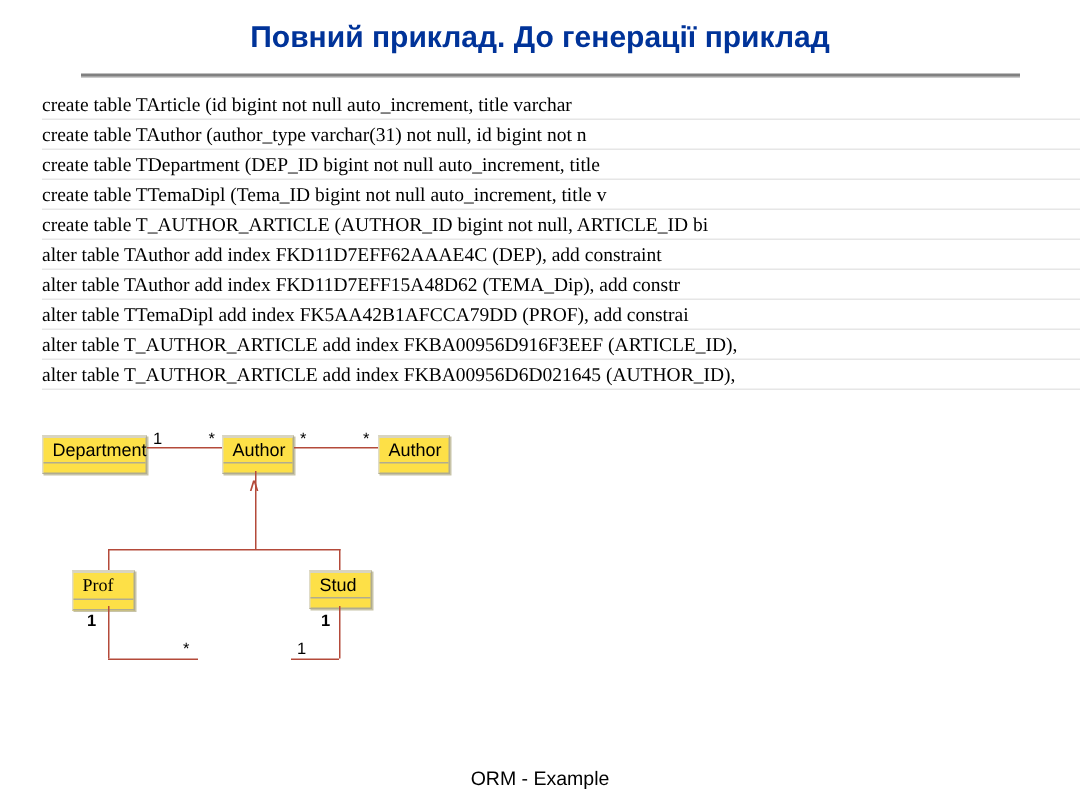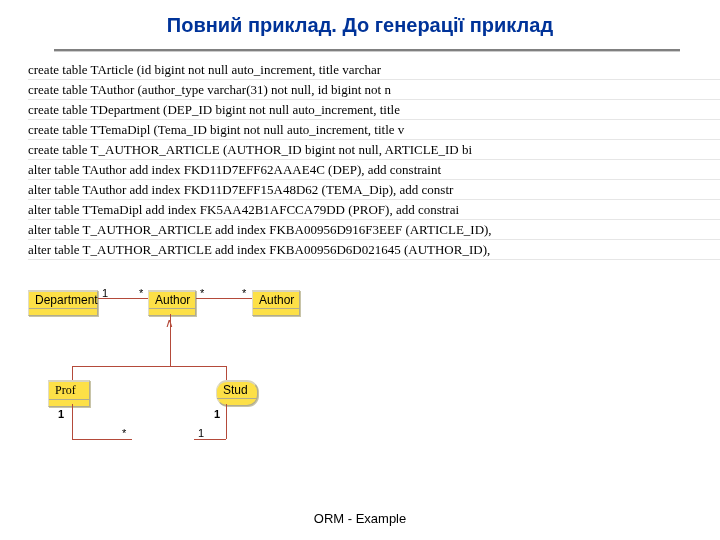--- a/index.html
+++ b/index.html
@@ -144,21 +144,21 @@
 
   <div class="conn" style="left:72px; top:106px; width:155px; height:1px;"></div>
   <div class="vlink" style="left:72px; top:106px; height:14px;"></div>
   <div class="vlink" style="left:226px; top:106px; height:14px;"></div>
 
   <div class="ent" style="left:48px; top:120px; width:40px;font-family:Liberation Serif, serif;">
     <div class="hd">Prof</div>
     <div class="bd"></div>
   </div>
 
-  <div class="ent" style="left:216px; top:120px; width:40px;border-radius:11px;">
+  <div class="ent" style="left:206px; top:120px; width:40px;">
     <div class="hd">Stud</div>
     <div class="bd"></div>
   </div>
 
   <div class="vlink" style="left:72px; top:144px; height:35px;"></div>
   <div class="cardlabel" style="left:58px; top:148px; font-weight:bold;">1</div>
 
   <div class="vlink" style="left:226px; top:144px; height:35px;"></div>
   <div class="cardlabel" style="left:214px; top:148px; font-weight:bold;">1</div>
 

